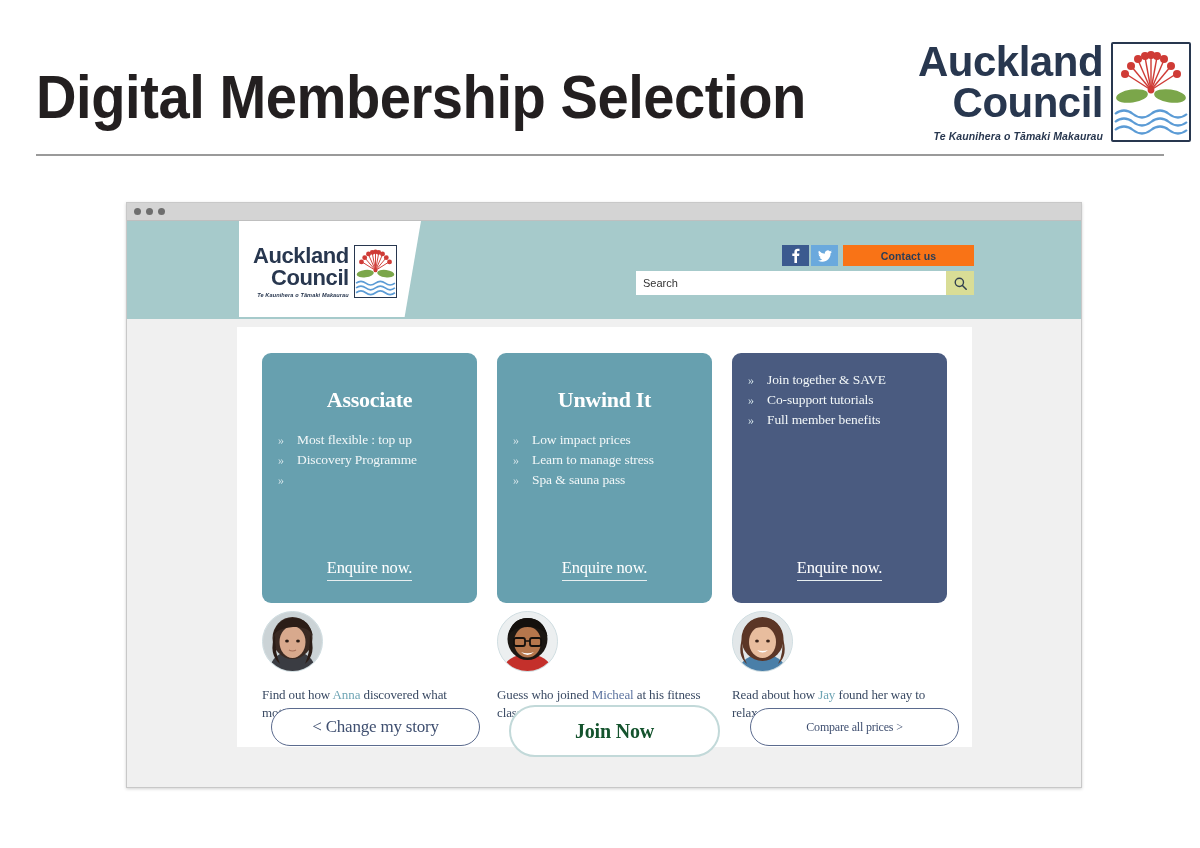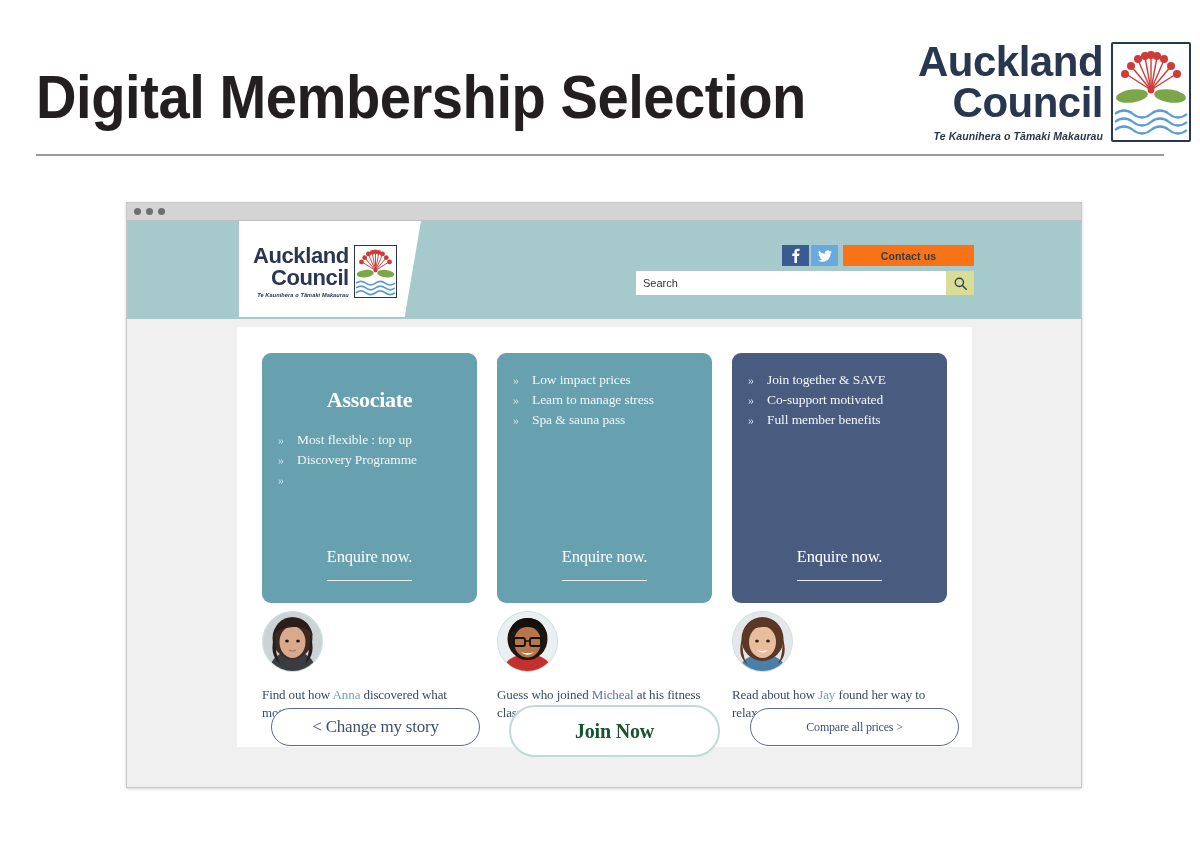--- a/index.html
+++ b/index.html
@@ -243,21 +243,21 @@
     left: 0;
     right: 0;
     bottom: 22px;
     text-align: center;
   }
   .enquire-link {
     display: inline-block;
     font-size: 16.5px;
     color: #ffffff;
     letter-spacing: -0.2px;
-    padding-bottom: 13px;
+    padding-bottom: 2px;
     border-bottom: 1.5px solid #e7eef0;
     cursor: pointer;
   }
 
   
   #story-row {
     position: absolute;
     left: 25px;
     top: 284px;
     width: 686px;
@@ -467,34 +467,35 @@
             <li><span class="chev">»</span><span>Most flexible : top up</span></li>
             <li><span class="chev">»</span><span>Discovery Programme</span></li>
             <li><span class="chev">»</span></li>
           </ul>
           <div class="enquire-wrap">
             <span class="enquire-link">Enquire now.</span>
           </div>
         </div>
 
         <div class="plan-card teal">
+          <div class="plan-title">Unwind It</div>
           <ul class="plan-list">
             <li><span class="chev">»</span><span>Low impact prices</span></li>
             <li><span class="chev">»</span><span>Learn to manage stress</span></li>
             <li><span class="chev">»</span><span>Spa &amp; sauna pass</span></li>
           </ul>
           <div class="enquire-wrap">
             <span class="enquire-link">Enquire now.</span>
           </div>
         </div>
 
         <div class="plan-card navy">
           <ul class="plan-list">
             <li><span class="chev">»</span><span>Join together &amp; SAVE</span></li>
-            <li><span class="chev">»</span><span>Co-support motivated</span></li>
+            <li><span class="chev">»</span><span>Co-support tutorials</span></li>
             <li><span class="chev">»</span><span>Full member benefits</span></li>
           </ul>
           <div class="enquire-wrap">
             <span class="enquire-link">Enquire now.</span>
           </div>
         </div>
       </div>
 
       <div id="story-row">
 

